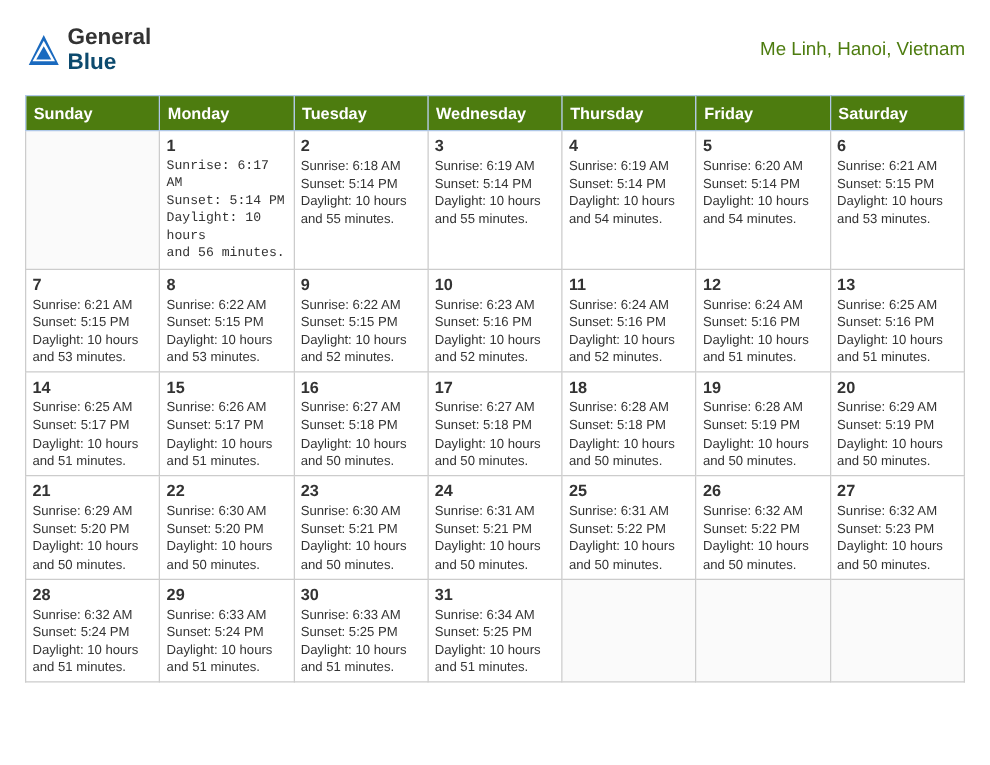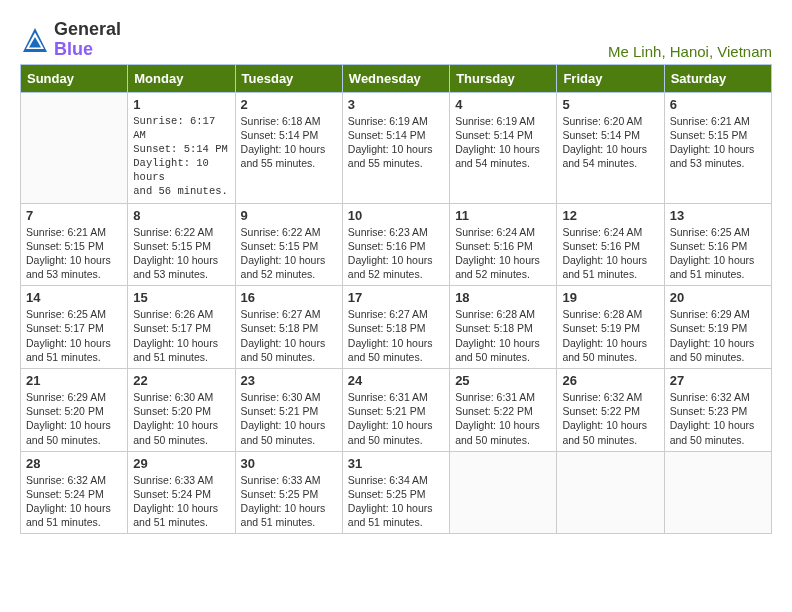--- a/index.html
+++ b/index.html
@@ -6,36 +6,36 @@
     body {
       font-family: Arial, sans-serif;
       background: #fff;
       width: 792px;
       min-height: 612px;
       padding: 20px;
     }
     .header-area {
       display: flex;
       justify-content: space-between;
-      align-items: flex-end;
-      margin-bottom: 4px;
+      align-items: center;
+      margin-bottom: 16px;
     }
     .logo {
       display: flex;
       align-items: center;
     }
     .logo-text {
       display: flex;
       flex-direction: column;
       font-size: 18px;
       font-weight: bold;
       line-height: 1.1;
     }
     .logo-general { color: #333; }
-    .logo-blue { color: #8b5cf6; }
+    .logo-blue { color: #0c4a6e; }
     .logo-icon {
       width: 30px;
       height: 30px;
       margin-right: 4px;
     }
     .title-area {
       text-align: right;
     }
     .month-title {
       font-size: 36px;

